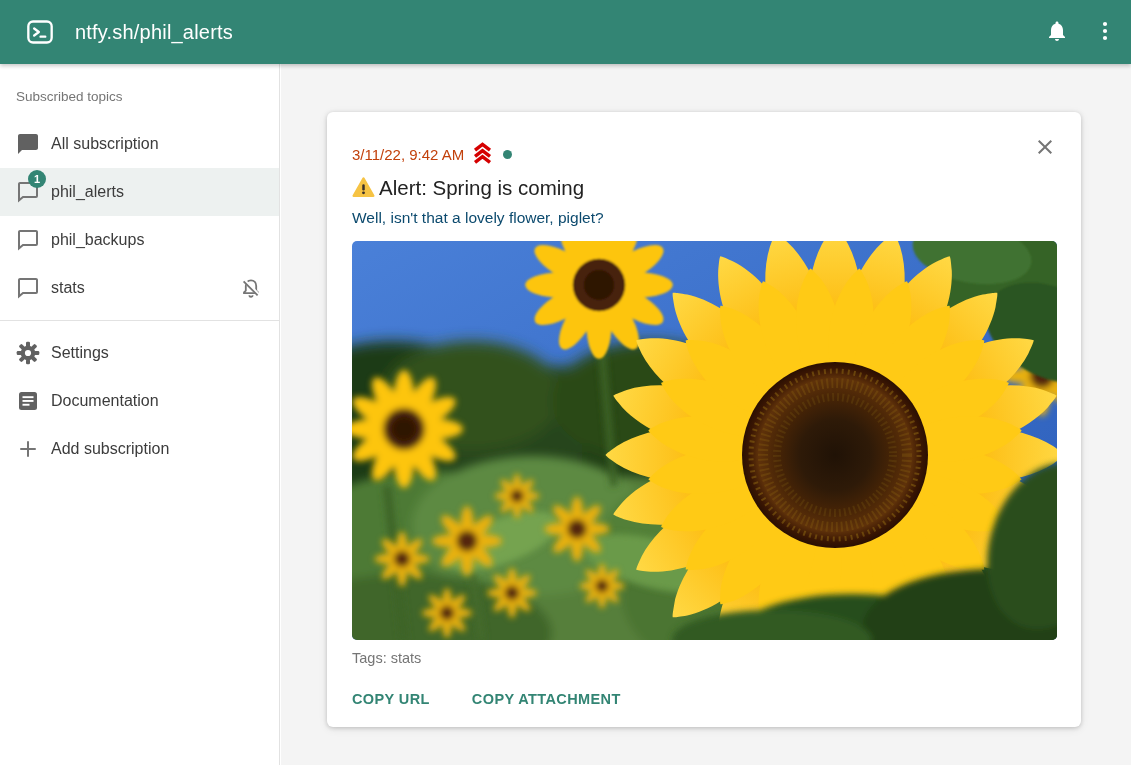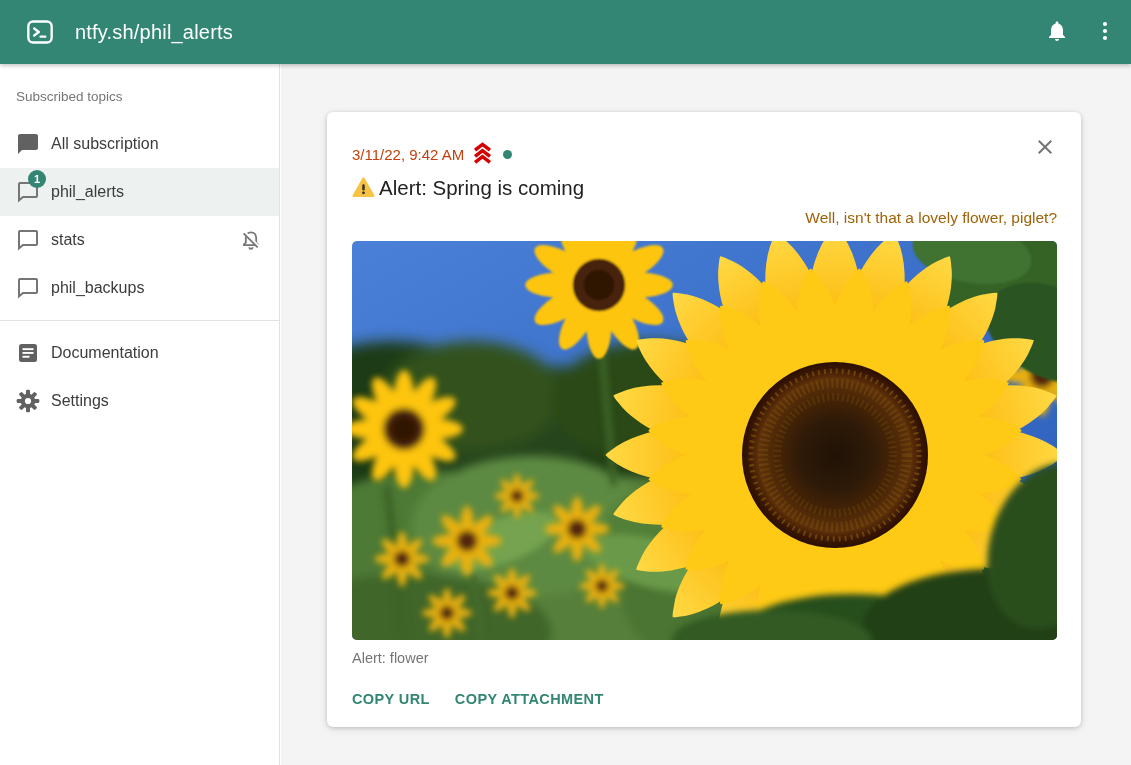--- a/index.html
+++ b/index.html
@@ -36,26 +36,26 @@
   
   .main { position:absolute; top:64px; left:281px; right:0; bottom:0; background:#f4f4f4; }
   .card { position:absolute; left:46px; top:48px; width:754px; height:615px; background:#fff;
           border-radius:6px; box-shadow:0 1px 4px rgba(0,0,0,.18), 0 2px 10px rgba(0,0,0,.08); }
   .card-inner { position:absolute; left:25px; right:24px; top:0; }
   .meta-row { margin-top:28px; display:flex; align-items:center; gap:7px; }
   .timestamp { font-size:15px; color:#c2410c; }
   .new-dot { width:9px; height:9px; border-radius:50%; background:#338574; margin-left:2px; }
   .title-row { margin-top:7px; display:flex; align-items:flex-start; gap:4px; }
   .card-title { font-size:20.5px; color:#222; }
-  .card-body { margin-top:6px; font-size:15.5px; color:#a16207;text-align:right; }
+  .card-body { margin-top:6px; font-size:15.5px; color:#0c4a6e; }
   .attachment { margin-top:14px; width:705px; height:399px; border-radius:5px; overflow:hidden;
                 cursor:pointer; }
   .attachment svg { display:block; }
   .tags { margin-top:10px; font-size:14.5px; color:#757575; }
-  .actions { margin-top:17px; margin-left:-8px; display:flex; gap:9px; }
+  .actions { margin-top:17px; margin-left:-8px; display:flex; gap:26px; }
   .text-btn { border:none; background:none; padding:8px; color:#338574; font-weight:bold;
               font-size:14.5px; letter-spacing:.4px; cursor:pointer;
               font-family:"Liberation Sans", sans-serif; }
   .close-btn { position:absolute; top:16px; right:16px; width:40px; height:40px; border:none;
                background:none; display:flex; align-items:center; justify-content:center; cursor:pointer; }
 </style>
 </head>
 <body>
 
 <div class="app">
@@ -108,53 +108,41 @@
       </span>
       <span class="slabel">phil_alerts</span>
     </div>
 
     <div class="srow">
       <span class="ricon">
         <svg viewBox="0 0 24 24" width="24" height="24" fill="none" stroke="#757575" stroke-width="2">
           <path d="M20 3H4c-.55 0-1 .45-1 1v16.3L7 17h13c.55 0 1-.45 1-1V4c0-.55-.45-1-1-1z"></path>
         </svg>
       </span>
+      <span class="slabel">phil_backups</span>
+    </div>
+
+    <div class="srow">
+      <span class="ricon">
+        <svg viewBox="0 0 24 24" width="24" height="24" fill="none" stroke="#757575" stroke-width="2">
+          <path d="M20 3H4c-.55 0-1 .45-1 1v16.3L7 17h13c.55 0 1-.45 1-1V4c0-.55-.45-1-1-1z"></path>
+        </svg>
+      </span>
       <span class="slabel">stats</span>
       <span class="trailing">
         <svg viewBox="0 0 24 24" width="24" height="24">
           <path d="M12 4.3c-3.1 0-5.2 2.3-5.2 5.7v4.6L5 16.4v.8h14v-.8l-1.8-1.8V10c0-3.4-2.1-5.7-5.2-5.7z" fill="none" stroke="#757575" stroke-width="1.8"></path>
           <path d="M10.4 19.2a1.6 1.6 0 0 0 3.2 0" fill="none" stroke="#757575" stroke-width="1.8"></path>
           <line x1="5.4" y1="4.6" x2="19.4" y2="18.6" stroke="#fff" stroke-width="3.4"></line>
           <line x1="4.6" y1="5.4" x2="18.6" y2="19.4" stroke="#757575" stroke-width="1.8"></line>
         </svg>
       </span>
     </div>
 
-    <div class="srow">
-      <span class="ricon">
-        <svg viewBox="0 0 24 24" width="24" height="24" fill="none" stroke="#757575" stroke-width="2">
-          <path d="M20 3H4c-.55 0-1 .45-1 1v16.3L7 17h13c.55 0 1-.45 1-1V4c0-.55-.45-1-1-1z"></path>
-        </svg>
-      </span>
-      <span class="slabel">phil_backups</span>
-    </div>
-
     <div class="sdivider"></div>
-
-    <div class="srow">
-      <span class="ricon">
-        <svg viewBox="0 0 24 24" width="24" height="24">
-          <rect x="3" y="3" width="18" height="18" rx="2.5" fill="#616161"></rect>
-          <rect x="6.5" y="7.2" width="11" height="1.9" fill="#fff"></rect>
-          <rect x="6.5" y="11" width="11" height="1.9" fill="#fff"></rect>
-          <rect x="6.5" y="14.8" width="7" height="1.9" fill="#fff"></rect>
-        </svg>
-      </span>
-      <span class="slabel">Documentation</span>
-    </div>
 
     <div class="srow">
       <span class="ricon">
         <svg viewBox="0 0 24 24" width="24" height="24">
           <g fill="#616161" transform="translate(12,12)">
             <circle r="7.3"></circle>
             <g>
               <rect x="-2" y="-11.3" width="4" height="5" rx="1.2"></rect>
               <rect x="-2" y="-11.3" width="4" height="5" rx="1.2" transform="rotate(45)"></rect>
               <rect x="-2" y="-11.3" width="4" height="5" rx="1.2" transform="rotate(90)"></rect>
@@ -164,20 +152,41 @@
               <rect x="-2" y="-11.3" width="4" height="5" rx="1.2" transform="rotate(270)"></rect>
               <rect x="-2" y="-11.3" width="4" height="5" rx="1.2" transform="rotate(315)"></rect>
             </g>
             <circle r="3.1" fill="#fff"></circle>
           </g>
         </svg>
       </span>
       <span class="slabel">Settings</span>
     </div>
 
+    <div class="srow">
+      <span class="ricon">
+        <svg viewBox="0 0 24 24" width="24" height="24">
+          <rect x="3" y="3" width="18" height="18" rx="2.5" fill="#616161"></rect>
+          <rect x="6.5" y="7.2" width="11" height="1.9" fill="#fff"></rect>
+          <rect x="6.5" y="11" width="11" height="1.9" fill="#fff"></rect>
+          <rect x="6.5" y="14.8" width="7" height="1.9" fill="#fff"></rect>
+        </svg>
+      </span>
+      <span class="slabel">Documentation</span>
+    </div>
+
+    <div class="srow">
+      <span class="ricon">
+        <svg viewBox="0 0 24 24" width="24" height="24" stroke="#757575" stroke-width="2" stroke-linecap="round">
+          <line x1="12" y1="5" x2="12" y2="19"></line>
+            <line x1="5" y1="12" x2="19" y2="12"></line>
+        </svg>
+      </span>
+      <span class="slabel">Add subscription</span>
+    </div>
   </nav>
 
   <main class="main">
     <section class="card">
 
       <button class="close-btn">
         <span>
           <svg viewBox="0 0 24 24" width="24" height="24" fill="#757575">
             <path d="M19 6.41 17.59 5 12 10.59 6.41 5 5 6.41 10.59 12 5 17.59 6.41 19 12 13.41 17.59 19 19 17.59 13.41 12z"></path>
           </svg>
@@ -393,21 +402,21 @@
 
             <g filter="url(#b3)">
               <ellipse cx="500" cy="398" rx="120" ry="45" fill="#274d1c"></ellipse>
               <ellipse cx="640" cy="388" rx="130" ry="60" fill="#203f15"></ellipse>
               <ellipse cx="698" cy="305" rx="60" ry="85" fill="#2a4e1e" transform="rotate(18 698 305)"></ellipse>
               <ellipse cx="420" cy="399" rx="100" ry="30" fill="#315a24"></ellipse>
             </g>
           </svg>
         </figure>
 
-        <div class="tags">Alert: flower</div>
+        <div class="tags">Tags: stats</div>
 
         <div class="actions">
           <button class="text-btn">COPY URL</button>
           <button class="text-btn">COPY ATTACHMENT</button>
         </div>
 
       </div>
     </section>
   </main>
 </div>

